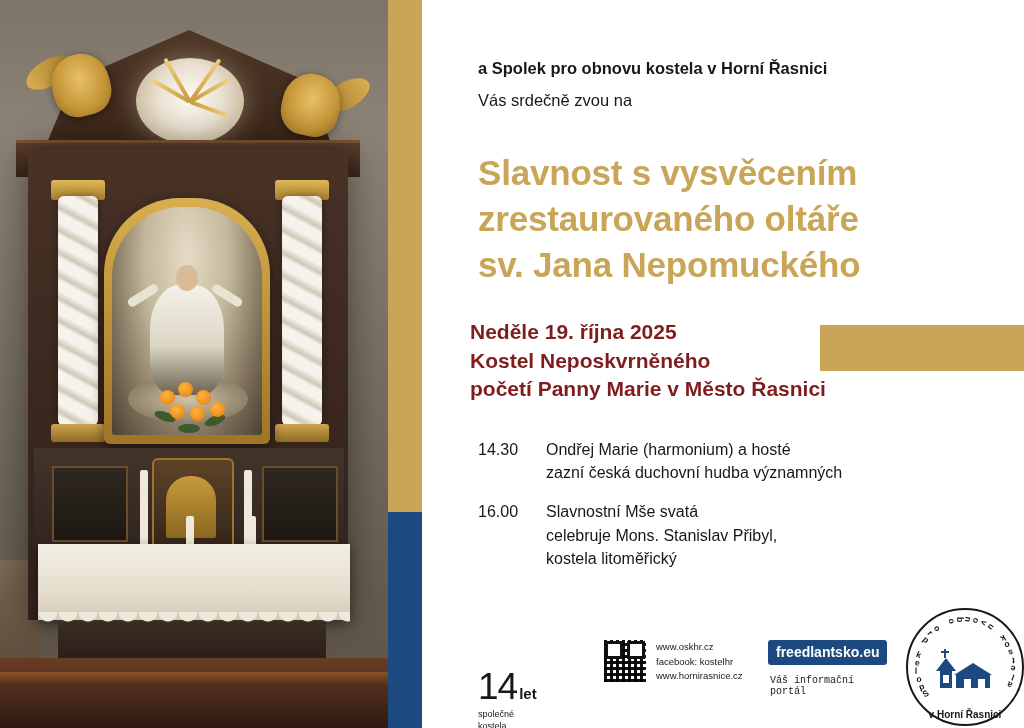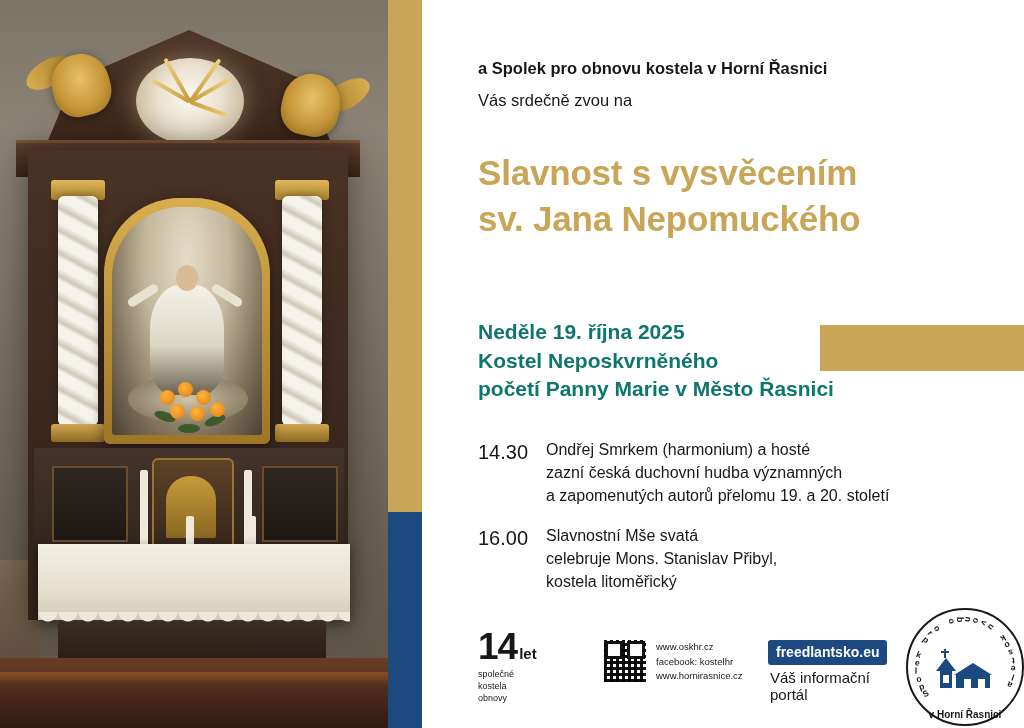--- a/index.html
+++ b/index.html
@@ -257,60 +257,61 @@
     position: absolute;
     left: 56px; top: 150px; width: 520px;
     color: #c9a557;
     font-size: 35px;
     font-weight: bold;
     line-height: 1.32;
     letter-spacing: -0.2px;
   }
   .when {
     position: absolute;
-    left: 56px; top: 318px; width: 420px;
-    color: #0f766e;
+    left: 48px; top: 318px; width: 420px;
+    color: #7f1d1d;
     font-size: 21px;
     font-weight: bold;
     line-height: 1.36;
     z-index: 3;
   }
   .program {
     position: absolute;
     left: 56px; top: 438px; width: 520px;
   }
   .prog-row {
     display: flex;
     margin-bottom: 16px;
   }
   .prog-time {
     width: 68px;
     flex: none;
-    font-size: 20px;
+    font-size: 16px;
     color: #17181a;
     line-height: 1.45;
   }
   .prog-text {
     font-size: 16px;
     color: #17181a;
     line-height: 1.45;
   }
 
   
   .footer {
     position: absolute;
     left: 56px; bottom: 16px; width: 540px; height: 90px;
   }
   .anniv {
     position: absolute; left: 0; top: 6px; width: 80px;
   }
   .anniv-num {
-    font-size: 37px; font-weight: bold; color: #17181a; line-height: 1;
+    font-size: 37px; font-weight: normal; color: #17181a; line-height: 1;
     letter-spacing: -1px;
     display: inline-block;
+    margin-top: 40px;
   }
   .anniv-let {
     font-size: 15px; font-weight: bold; color: #17181a;
     display: inline-block; margin-left: 2px;
   }
   .anniv-sub {
     font-size: 9px; color: #17181a; line-height: 1.35; margin-top: 3px;
   }
   .qr {
     position: absolute; left: 126px; top: 18px;
@@ -336,21 +337,21 @@
   .fl-badge {
     background: #1c4a80;
     color: #ffffff;
     font-size: 14px;
     font-weight: bold;
     padding: 4px 8px 5px 8px;
     border-radius: 3px;
     display: inline-block;
   }
   .fl-sub {
-    font-size: 15px; color: #17181a; margin-top: 4px; padding-left: 2px;
+    font-size: 10px; color: #17181a; margin-top: 10px; padding-left: 2px; font-family: Liberation Mono, monospace;
   }
   .spolek-logo {
     position: absolute; right: -6px; top: -14px;
     width: 118px; height: 118px;
     border-radius: 50%;
   }
   .spolek-ring {
     position: absolute; inset: 0;
     border-radius: 50%;
     border: 2px solid #17181a;
@@ -449,36 +450,36 @@
 
     <div class="gold-block"></div>
 
     <div class="intro">
       <div>a Spolek pro obnovu kostela v Horní Řasnici</div>
       <span class="light">Vás srdečně zvou na</span>
     </div>
 
     <div class="title">
       <div>Slavnost s vysvěcením</div>
+      <div>zrestaurovaného oltáře</div>
       <div>sv. Jana Nepomuckého</div>
     </div>
 
     <div class="when">
       <div>Neděle 19. října 2025</div>
       <div>Kostel Neposkvrněného</div>
       <div>početí Panny Marie v Město Řasnici</div>
     </div>
 
     <div class="program">
       <div class="prog-row">
         <div class="prog-time">14.30</div>
         <div class="prog-text">
-          <div>Ondřej Smrkem (harmonium) a hosté</div>
+          <div>Ondřej Marie (harmonium) a hosté</div>
           <div>zazní česká duchovní hudba významných</div>
-          <div>a zapomenutých autorů přelomu 19. a 20. století</div>
         </div>
       </div>
       <div class="prog-row">
         <div class="prog-time">16.00</div>
         <div class="prog-text">
           <div>Slavnostní Mše svatá</div>
           <div>celebruje Mons. Stanislav Přibyl,</div>
           <div>kostela litoměřický</div>
         </div>
       </div>

